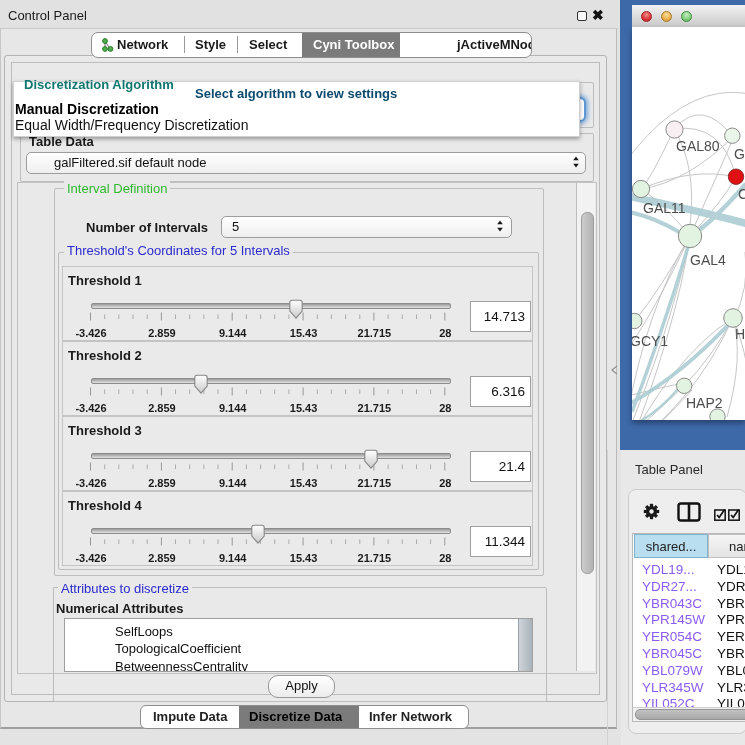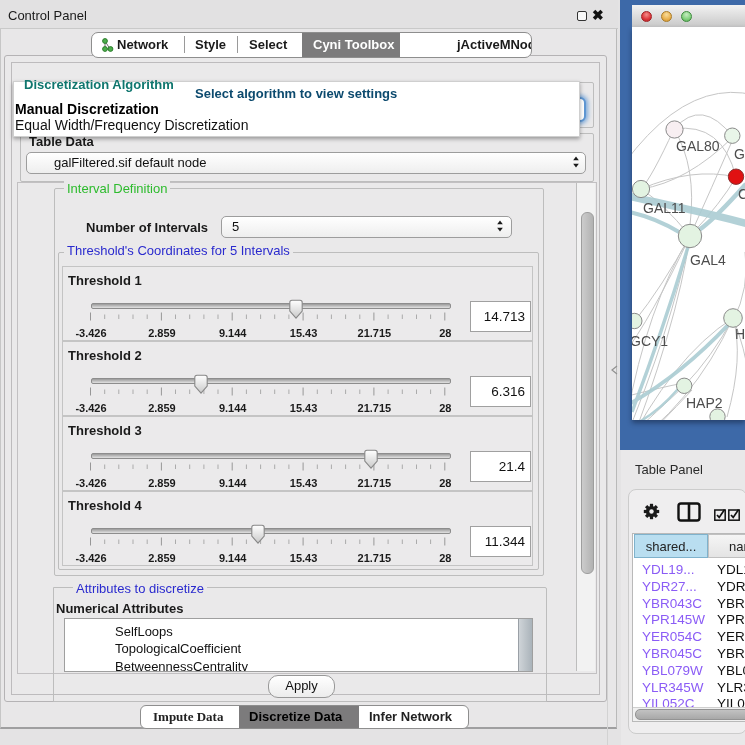--- a/index.html
+++ b/index.html
@@ -269,31 +269,31 @@
             <stop offset="0" stop-color="#ffffff"></stop>
             <stop offset="1" stop-color="#c9c9c9"></stop>
           </linearGradient>
         </defs>
       <path d="M4 1.2 H12 Q14.2 1.2 14.2 3.4 V12 L8 19.2 L1.8 12 V3.4 Q1.8 1.2 4 1.2 Z" fill="url(#thg4)" stroke="#878787" stroke-width="1.1"></path>
     </svg>
     <div class="abs" style="left:407px;top:34px;width:54px;height:29px;background:#fff;border:1.5px solid #a0a0a0;font-size:13.5px;color:#111;text-align:right;line-height:29px;padding-right:5px;">11.344</div>
   </div>
 
   <div class="abs" style="left:53px;top:587px;width:492px;height:113px;border:1px solid #bdbdbd;border-top-right-radius:2px;"></div>
-  <div class="abs" style="left:73px;top:581px;font-size:13px;color:#2a2ace;background:#eae9ea;padding:0 3px;">Attributes to discretize</div>
+  <div class="abs" style="left:58px;top:581px;font-size:13px;color:#2a2ace;background:#eae9ea;padding:0 3px;">Attributes to discretize</div>
   <div class="abs b" style="left:56px;top:601px;font-size:13px;color:#1a1a1a;">Numerical Attributes</div>
   <div class="abs" style="left:64px;top:618px;width:467px;height:52px;background:#fff;border:1px solid #9f9f9f;overflow:hidden;">
     <div style="position:absolute;left:3px;top:4px;font-size:13px;color:#111;line-height:17.3px;margin-left:47px;">SelfLoops<br>TopologicalCoefficient<br>BetweennessCentrality</div>
     <div style="position:absolute;right:0;top:0;width:13px;height:52px;background:linear-gradient(90deg,#cfd4d8,#aab3ba);border-left:1px solid #9aa0a6;"></div>
   </div>
 
   <div class="abs" style="left:268px;top:675px;width:65px;height:21px;background:linear-gradient(#ffffff,#ececec);border:1px solid #989898;border-radius:10px;text-align:center;font-size:13px;color:#111;line-height:20px;">Apply</div>
 
   <div id="bottabs" class="abs" style="left:140px;top:705px;width:327px;height:22px;background:#fff;border:1px solid #8e8e8e;border-radius:6px;overflow:hidden;font-size:13px;font-weight:bold;color:#222;">
-    <div class="abs" style="left:12px;top:3px;font-family:Liberation Serif, serif;">Impute Data</div>
+    <div class="abs" style="left:12px;top:3px;">Impute Data</div>
     <div class="abs" style="left:98px;top:0;width:120px;height:22px;background:#7c7b7c;color:#000000;">
         <span class="abs" style="left:10px;top:3px;">Discretize Data</span>
       </div>
     <div class="abs" style="left:228px;top:3px;">Infer Network</div>
   </div>
 
   <div class="abs" style="left:13px;top:81px;width:565px;height:54px;background:#fff;border:1px solid #cfcfcf;box-shadow:0 2px 4px rgba(0,0,0,.35);"></div>
   <div class="abs b" style="left:24px;top:77px;font-size:13px;color:#0f766e;">Discretization Algorithm</div>
   <div class="abs b" style="left:195px;top:86px;font-size:13px;color:#0c4a6e;">Select algorithm to view settings</div>
   <div class="abs b" style="left:15px;top:101px;font-size:14px;color:#000;">Manual Discretization</div>

